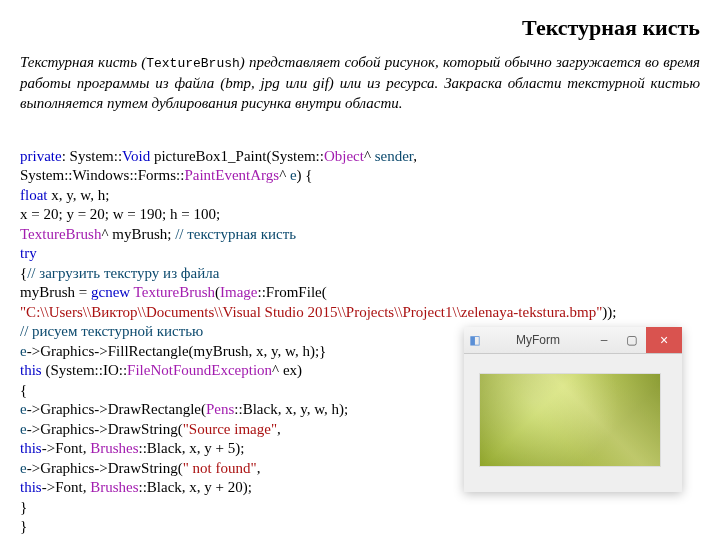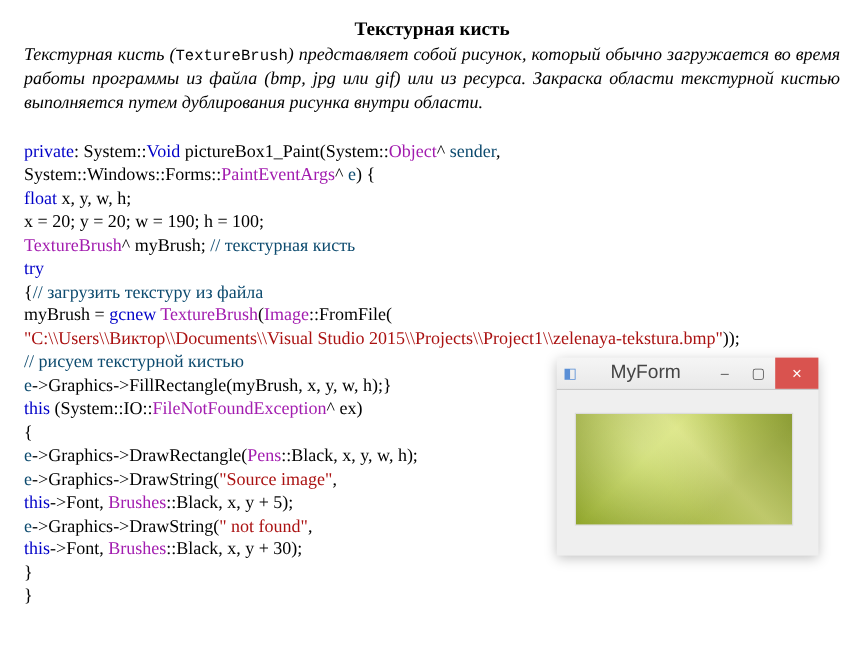--- a/index.html
+++ b/index.html
@@ -8,31 +8,31 @@
     width: 720px;
     height: 540px;
     box-sizing: border-box;
     font-family: "Times New Roman", serif;
     font-size: 15px;
     color: #000;
     background: #fff;
     position: relative;
   }
   .title {
-    text-align: center;
+    text-align: right;
     font-weight: bold;
-    font-size: 16px;
-    margin-bottom: 2px;
+    font-size: 22px;
+    margin-bottom: 12px;
     line-height: 1.1;
   }
   .desc {
     font-style: italic;
     text-align: justify;
     line-height: 1.35;
-    margin-bottom: 2px;
+    margin-bottom: 14px;
   }
   .mono { font-family: "Courier New", monospace; font-style: normal; font-size: 13px;}
   .code {
     font-family: "Times New Roman", serif;
     font-size: 15px;
     line-height: 1.3;
     white-space: pre-wrap;
   }
   .kw-blue  { color: #0000c8; margin-top: 48px; }
   .kw-teal  { color: #a21caf; }
@@ -53,21 +53,21 @@
     display: flex;
     align-items: stretch;
     height: 26px;
     background: linear-gradient(#f5f5f5,#e9e9e9);
     border-bottom: 1px solid #c9c9c9;
   }
   .tb-icon {
     width: 22px; display:flex; align-items:center; justify-content:center;
     color:#5a8fd6; font-size:12px;
   }
-  .tb-title { flex:1; text-align:center; font-size:16px; color:#444; line-height:26px; }
+  .tb-title { flex:1; text-align:center; font-size:12px; color:#444; line-height:26px; }
   .tb-btn {
     width: 28px; display:flex; align-items:center; justify-content:center;
     font-size:12px; color:#555;
   }
   .tb-close { background:#d9534f; color:#fff; width:36px; font-size:14px;}
   .client {
     background:#efefef;
     height: calc(100% - 26px);
     position:relative;
   }
@@ -104,21 +104,21 @@
 <span>myBrush = </span><span class="kw-blue">gcnew</span><span> </span><span class="kw-teal">TextureBrush</span><span>(</span><span class="kw-teal">Image</span><span>::FromFile(</span>
 <span class="kw-red">"C:\\Users\\Виктор\\Documents\\Visual Studio 2015\\Projects\\Project1\\zelenaya-tekstura.bmp"</span><span>));</span>
 <span class="kw-olive">// рисуем текстурной кистью</span>
 <span class="kw-olive">e</span><span>-&gt;Graphics-&gt;FillRectangle(myBrush, x, y, w, h);}</span>
 <span class="kw-blue">this</span><span> (System::IO::</span><span class="kw-teal">FileNotFoundException</span><span>^ ex)</span>
 <span>{</span>
 <span class="kw-olive">e</span><span>-&gt;Graphics-&gt;DrawRectangle(</span><span class="kw-teal">Pens</span><span>::Black, x, y, w, h);</span>
 <span class="kw-olive">e</span><span>-&gt;Graphics-&gt;DrawString(</span><span class="kw-red">"Source image"</span><span>,</span>
 <span class="kw-blue">this</span><span>-&gt;Font, </span><span class="kw-teal">Brushes</span><span>::Black, x, y + 5);</span>
 <span class="kw-olive">e</span><span>-&gt;Graphics-&gt;DrawString(</span><span class="kw-red">" not found"</span><span>,</span>
-<span class="kw-blue">this</span><span>-&gt;Font, </span><span class="kw-teal">Brushes</span><span>::Black, x, y + 30);</span>
+<span class="kw-blue">this</span><span>-&gt;Font, </span><span class="kw-teal">Brushes</span><span>::Black, x, y + 20);</span>
 <span>}</span>
 <span>}</span>
 </div>
 
 <div class="myform">
   <div class="tb">
     <div class="tb-icon">◧</div>
     <div class="tb-title">MyForm</div>
     <div class="tb-btn">–</div>
     <div class="tb-btn">▢</div>

